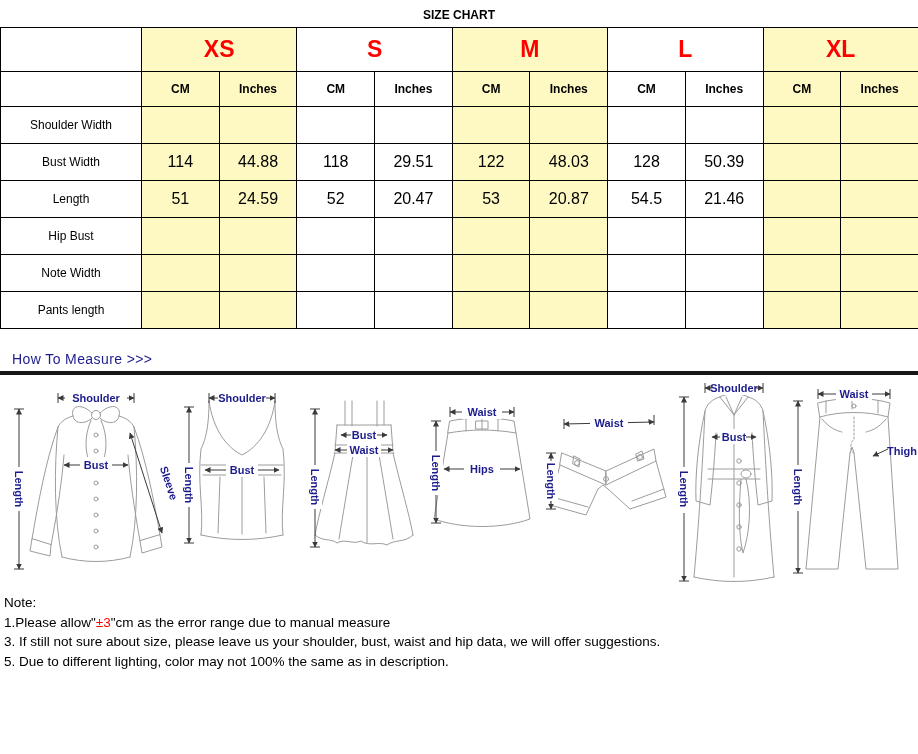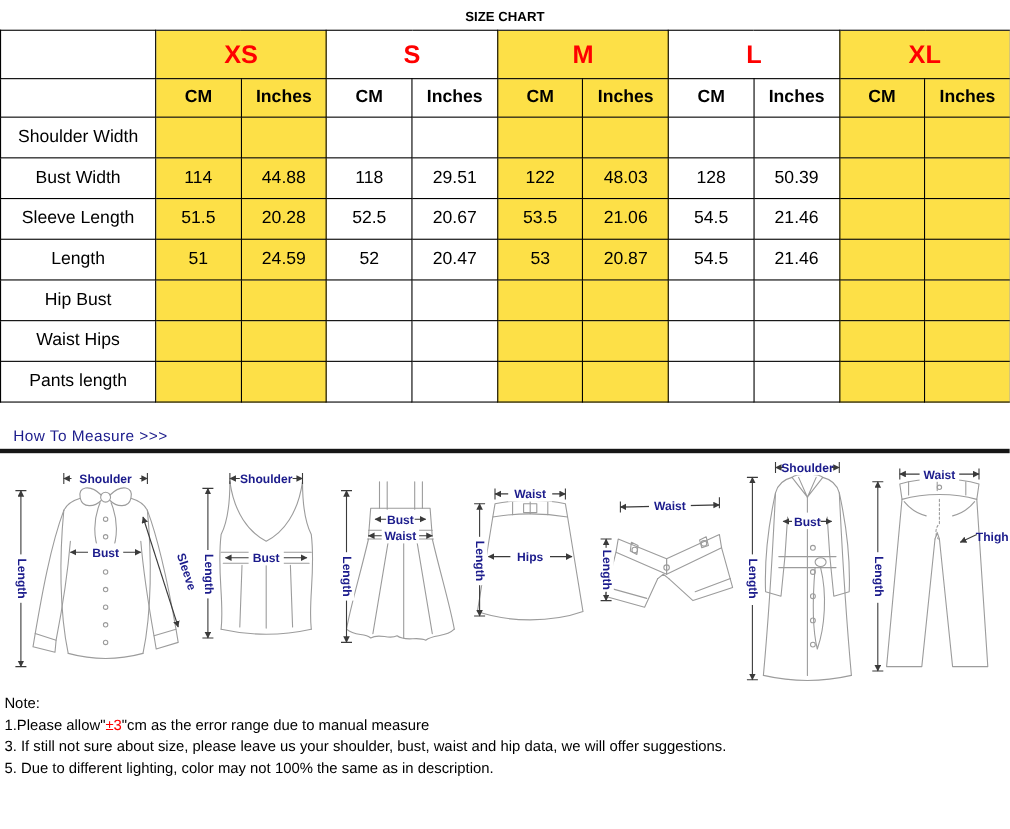--- a/index.html
+++ b/index.html
@@ -1,24 +1,24 @@
 <!DOCTYPE html>
 <html><head>
 <meta charset="utf-8">
 <style>
   html,body{margin:0;padding:0;background:#fff;}
   body{width:918px;font-family:"Liberation Sans",sans-serif;color:#000;}
   .title{text-align:center;font-size:12px;font-weight:bold;padding:8px 0 5px;}
   table{border-collapse:collapse;width:918px;table-layout:fixed;}
   th,td{border:1px solid #000;text-align:center;padding:0;vertical-align:middle;font-weight:normal;}
   .size-cell{font-size:23px;font-weight:bold;color:#fe0000;height:43px;}
-  .unit-cell{font-size:16px;font-weight:bold;height:34px;}
-  .rowlabel{font-size:16px;height:36px;}
+  .unit-cell{font-size:12px;font-weight:bold;height:34px;}
+  .rowlabel{font-size:12px;height:36px;}
   .val{font-size:16px;}
-  .sh{background:#fde047;}
+  .sh{background:#fef9c3;}
   .h2m{color:#1c1c8c;font-weight:normal;font-size:14px;margin:22px 0 4px 12px;letter-spacing:.4px;}
   .divider{height:4px;background:#161616;}
   .figures{position:relative;height:212px;}
   .fig{position:absolute;}
   .garm{fill:none;stroke:#9c9c9c;stroke-width:1;stroke-linejoin:round;stroke-linecap:round;}
   .arw{stroke:#3a3a3a;stroke-width:1;fill:none;}
   .ah{fill:#3a3a3a;}
   .lblbg{fill:#fff;}
   .lbl{fill:#1c1c8c;font-weight:bold;font-size:11px;font-family:"Liberation Sans",sans-serif;}
   .notes{font-size:13.5px;line-height:19.5px;padding:6px 0 8px 4px;}
@@ -78,33 +78,20 @@
         <td class="val">118</td>
         <td class="val">29.51</td>
         <td class="val sh">122</td>
         <td class="val sh">48.03</td>
         <td class="val">128</td>
         <td class="val">50.39</td>
         <td class="val sh"></td>
         <td class="val sh"></td>
       </tr>
       <tr>
-        <td class="rowlabel">Sleeve Length</td>
-        <td class="val sh">51.5</td>
-        <td class="val sh">20.28</td>
-        <td class="val">52.5</td>
-        <td class="val">20.67</td>
-        <td class="val sh">53.5</td>
-        <td class="val sh">21.06</td>
-        <td class="val">54.5</td>
-        <td class="val">21.46</td>
-        <td class="val sh"></td>
-        <td class="val sh"></td>
-      </tr>
-      <tr>
         <td class="rowlabel">Length</td>
         <td class="val sh">51</td>
         <td class="val sh">24.59</td>
         <td class="val">52</td>
         <td class="val">20.47</td>
         <td class="val sh">53</td>
         <td class="val sh">20.87</td>
         <td class="val">54.5</td>
         <td class="val">21.46</td>
         <td class="val sh"></td>
@@ -117,21 +104,21 @@
         <td class="val"></td>
         <td class="val"></td>
         <td class="val sh"></td>
         <td class="val sh"></td>
         <td class="val"></td>
         <td class="val"></td>
         <td class="val sh"></td>
         <td class="val sh"></td>
       </tr>
       <tr>
-        <td class="rowlabel">Waist Hips</td>
+        <td class="rowlabel">Note Width</td>
         <td class="val sh"></td>
         <td class="val sh"></td>
         <td class="val"></td>
         <td class="val"></td>
         <td class="val sh"></td>
         <td class="val sh"></td>
         <td class="val"></td>
         <td class="val"></td>
         <td class="val sh"></td>
         <td class="val sh"></td>

